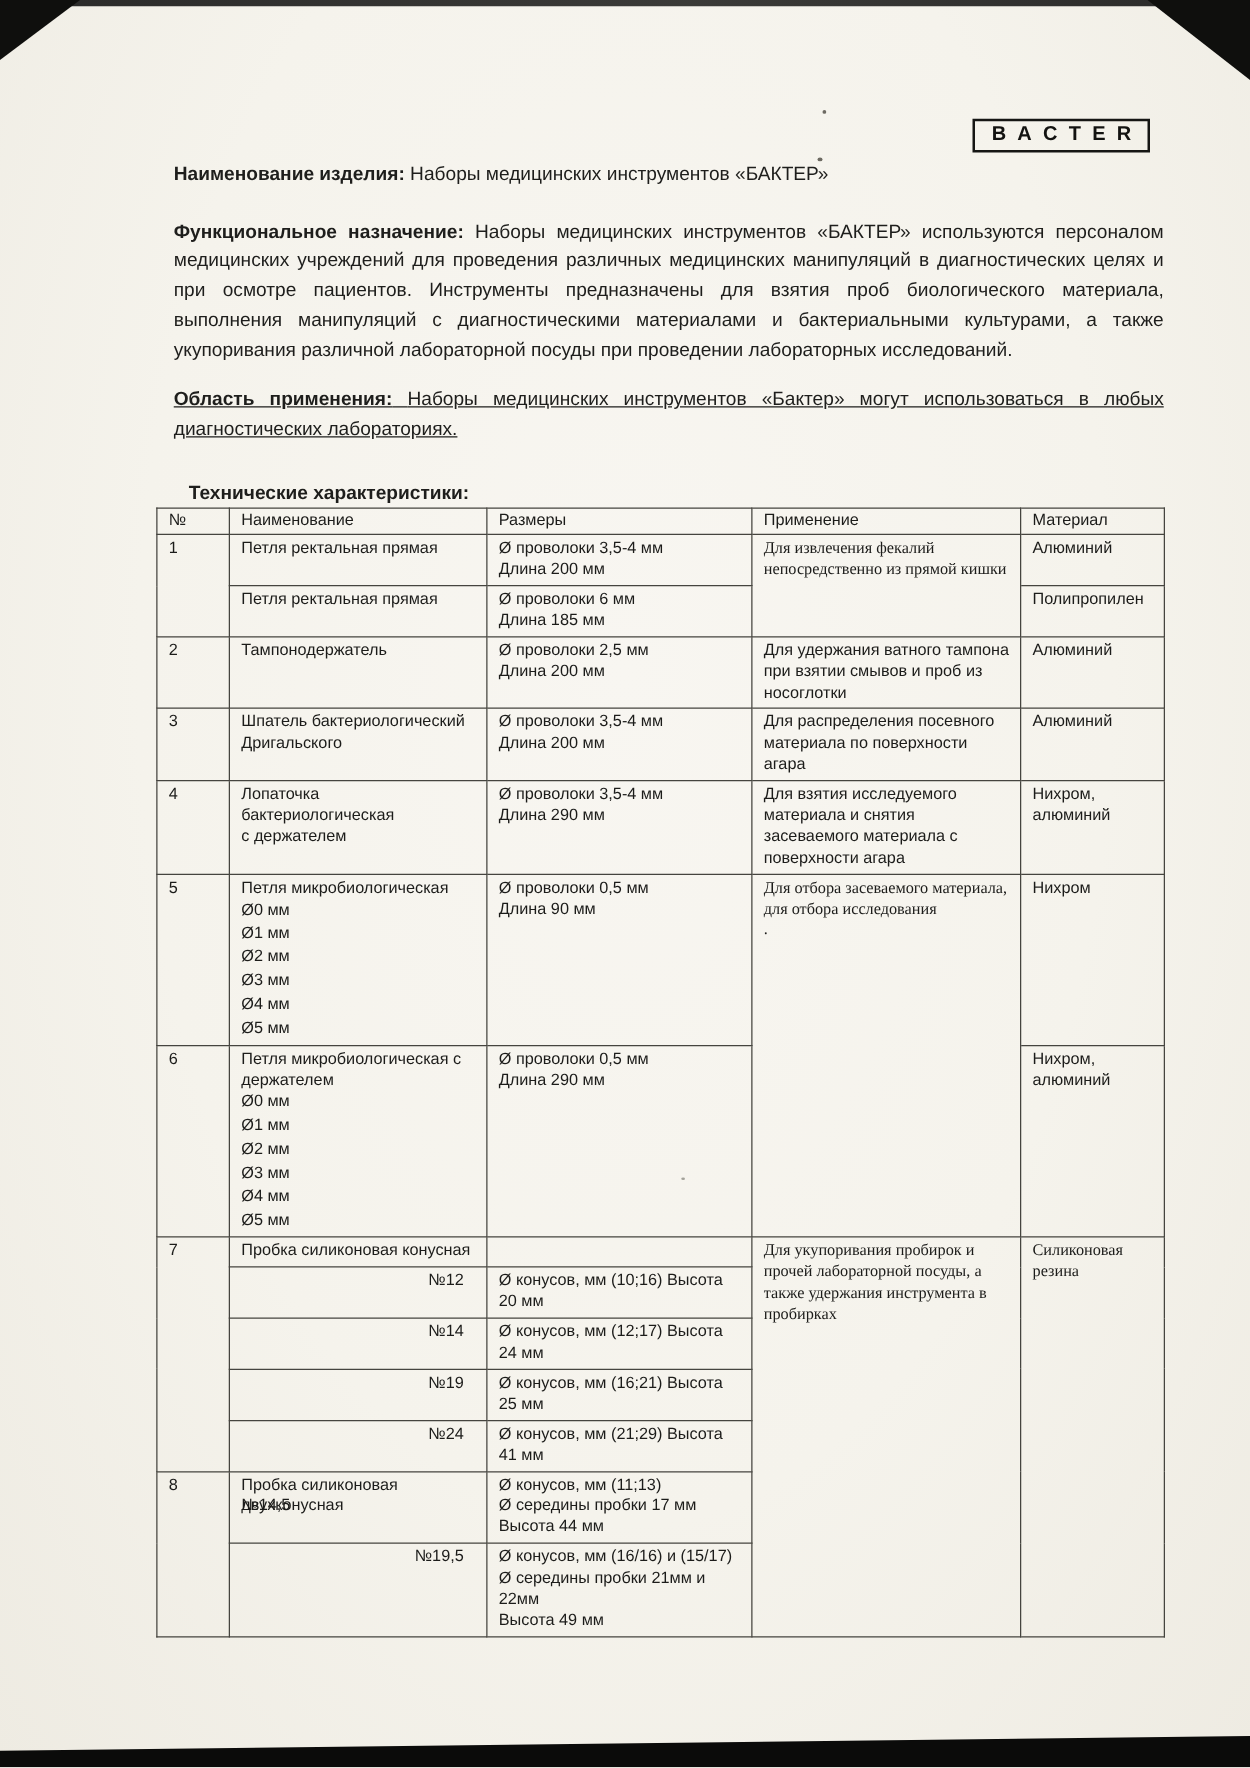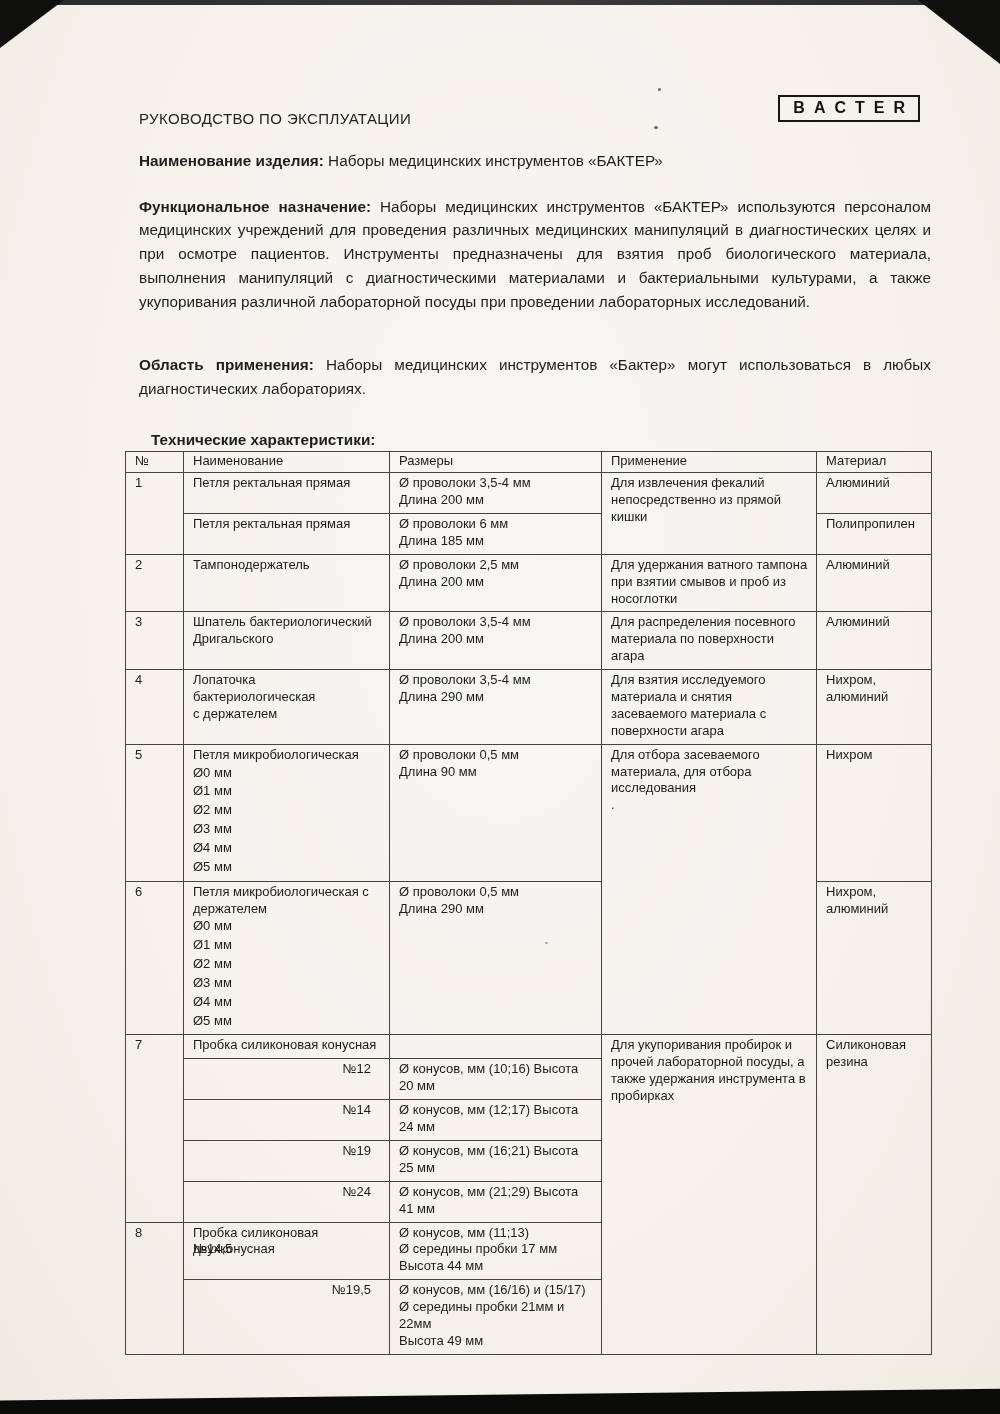--- a/index.html
+++ b/index.html
@@ -42,61 +42,60 @@
 
   
   .content { position:absolute; left:125px; top:106px; width:806px; }
   .doc-title {
     margin:4px 0 0 14px;
     font-size:15px; letter-spacing:.4px; color:#24241f;
   }
   .para { margin:22px 0 0 14px; font-size:15.3px; line-height:1.55; color:#1e1e1c; }
   .para.justify { text-align: justify; }
   .para .lbl { font-weight:700; }
-  .p-scope { margin-top:40px; }
+  .p-scope { margin-top:16px;text-decoration:underline; }
   .p-tech  { margin-top:27px;margin-left:26px; }
 
   .table-caption { margin:26px 0 5px 14px; font-size:14.5px; }
 
   
   table.spec { border-collapse:collapse; width:806px; table-layout:fixed; }
   table.spec td, table.spec th {
     border:1px solid #45443f;
     padding:2px 8px 4px 9px;
     font-size:13px; line-height:1.3;
     vertical-align:top; text-align:left; font-weight:400;
     color:#1c1c1a; overflow:hidden;
   }
   table.spec th { padding-top:1px; padding-bottom:2px; }
   .cell-main { white-space:pre-line; }
   .cell-sub  { white-space:pre-line; text-align:left; padding-right:12px; line-height:1.45; }
   .sub-up    { margin-top:-17px; line-height:1.3; }
   td.al-r .cell-main { text-align:right; padding-right:10px; }
-  td.va-m { vertical-align:middle; }
+  td.va-m { vertical-align:middle;font-family:Liberation Serif, serif; }
 </style>
 </head>
 <body>
 
 <div class="scan-page">
 
   <div class="edge-top-line"></div>
   <div class="corner-tl"></div>
   <div class="corner-tr"></div>
   <div class="edge-bottom"></div>
   <div class="speck speck-1"></div>
   <div class="speck speck-2"></div>
   <div class="speck speck-3"></div>
 
   <div class="logo-box">
     <span>BACTER</span>
   </div>
 
   <div class="content">
 
-    <div class="doc-title">РУКОВОДСТВО ПО ЭКСПЛУАТАЦИИ</div>
 
     <p class="para">
       <b class="lbl">Наименование изделия:</b>
       <span>Наборы медицинских инструментов «БАКТЕР»</span>
     </p>
 
     <p class="para justify">
       <b class="lbl">Функциональное назначение:</b>
       <span>Наборы медицинских инструментов «БАКТЕР» используются  персоналом медицинских учреждений для проведения различных медицинских манипуляций в диагностических целях и при осмотре пациентов. Инструменты предназначены для взятия проб биологического материала, выполнения манипуляций с диагностическими материалами и бактериальными культурами, а также укупоривания различной лабораторной посуды при проведении лабораторных исследований.</span>
     </p>

